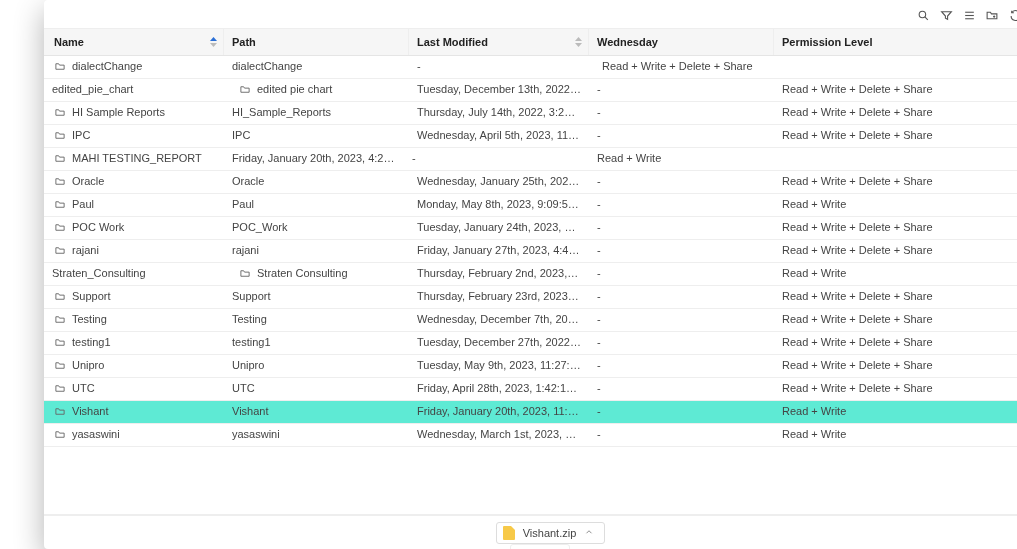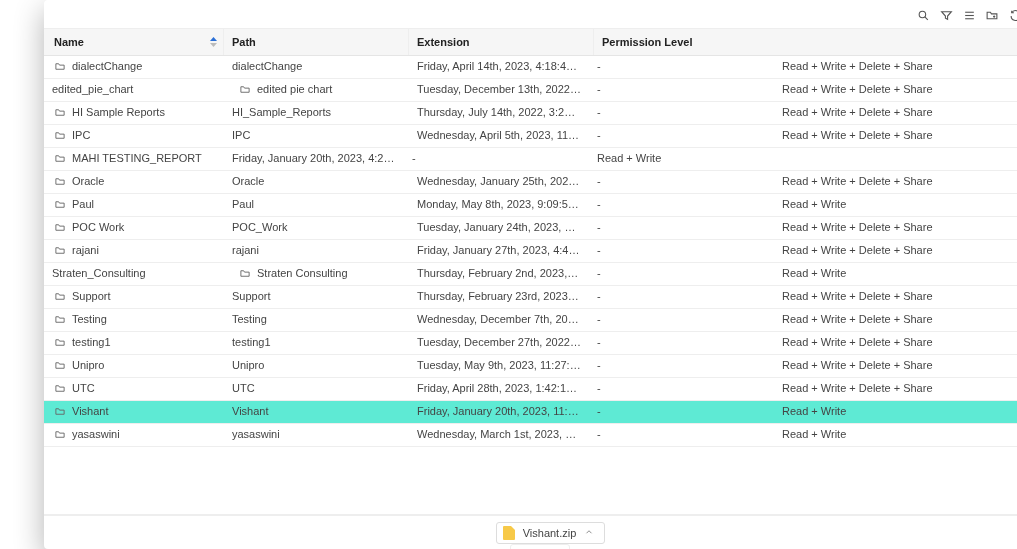--- a/index.html
+++ b/index.html
@@ -194,34 +194,44 @@
               <path d="M5 0 L10 6 H0 Z" fill="#2a6fd6"></path>
             </svg>
           <svg width="7" height="5" viewBox="0 0 10 6">
               <path d="M5 6 L10 0 H0 Z" fill="#bbb"></path>
             </svg>
         </span>
       </div>
       <div class="cell col-path">
         <span>Path</span>
       </div>
+      <div class="cell col-mod">
+        <span>Last Modified</span>
+        <span class="sort-ind">
+          <svg width="7" height="5" viewBox="0 0 10 6">
+              <path d="M5 0 L10 6 H0 Z" fill="#bbb"></path>
+            </svg>
+          <svg width="7" height="5" viewBox="0 0 10 6">
+              <path d="M5 6 L10 0 H0 Z" fill="#bbb"></path>
+            </svg>
+        </span>
+      </div>
       <div class="cell col-ext">
-        <span>Extension</span>
+        <span>Wednesday</span>
       </div>
       <div class="cell col-perm">
         <span>Permission Level</span>
       </div>
     </div>
     <div id="tbody">
         <div class="row">
           <div class="cell col-name"><span class="folder-icon"><svg width="12" height="11" viewBox="0 0 24 24" fill="none" stroke="currentColor" stroke-width="2">
                 <path d="M3 6h6l2 3h10v9H3z"></path>
               </svg></span><span>dialectChange</span></div>
           <div class="cell col-path">dialectChange</div>
-          <div class="cell col-mod">Friday, April 14th, 2023, 4:18:47 pm</div>
           <div class="cell col-ext">-</div>
           <div class="cell col-perm">Read + Write + Delete + Share</div>
         </div>
         <div class="row">
           <div class="cell col-path">edited_pie_chart</div>
           <div class="cell col-name"><span class="folder-icon"><svg width="12" height="11" viewBox="0 0 24 24" fill="none" stroke="currentColor" stroke-width="2">
                 <path d="M3 6h6l2 3h10v9H3z"></path>
               </svg></span><span>edited pie chart</span></div>
           <div class="cell col-mod">Tuesday, December 13th, 2022, 10:28:26 am</div>
           <div class="cell col-ext">-</div>

